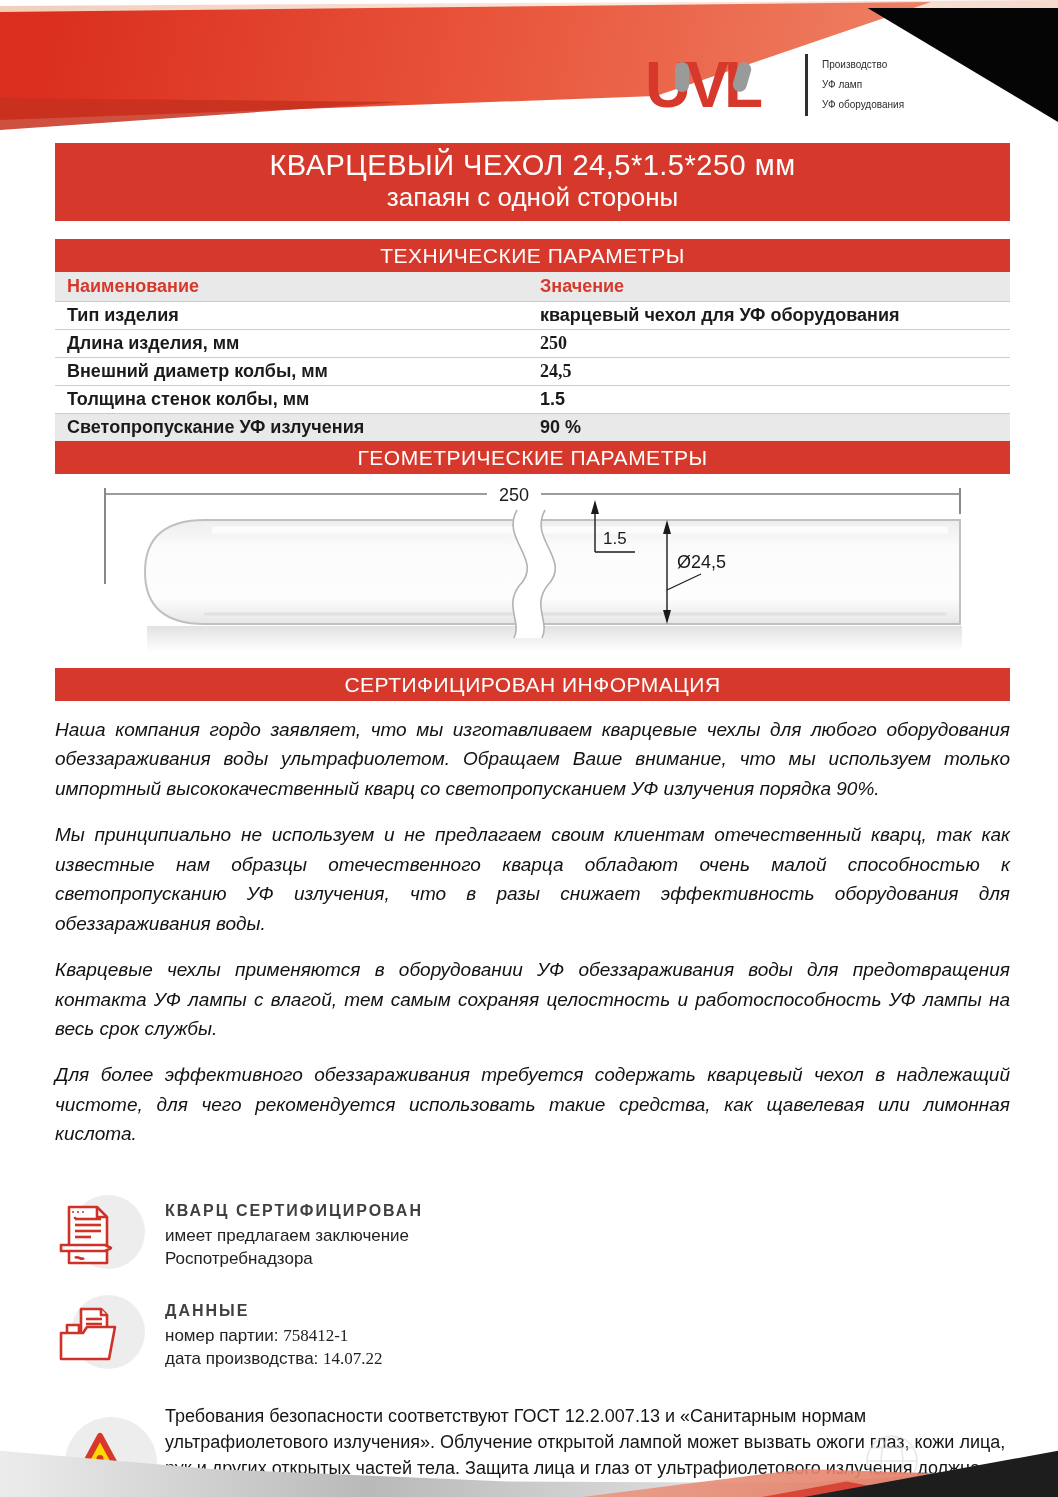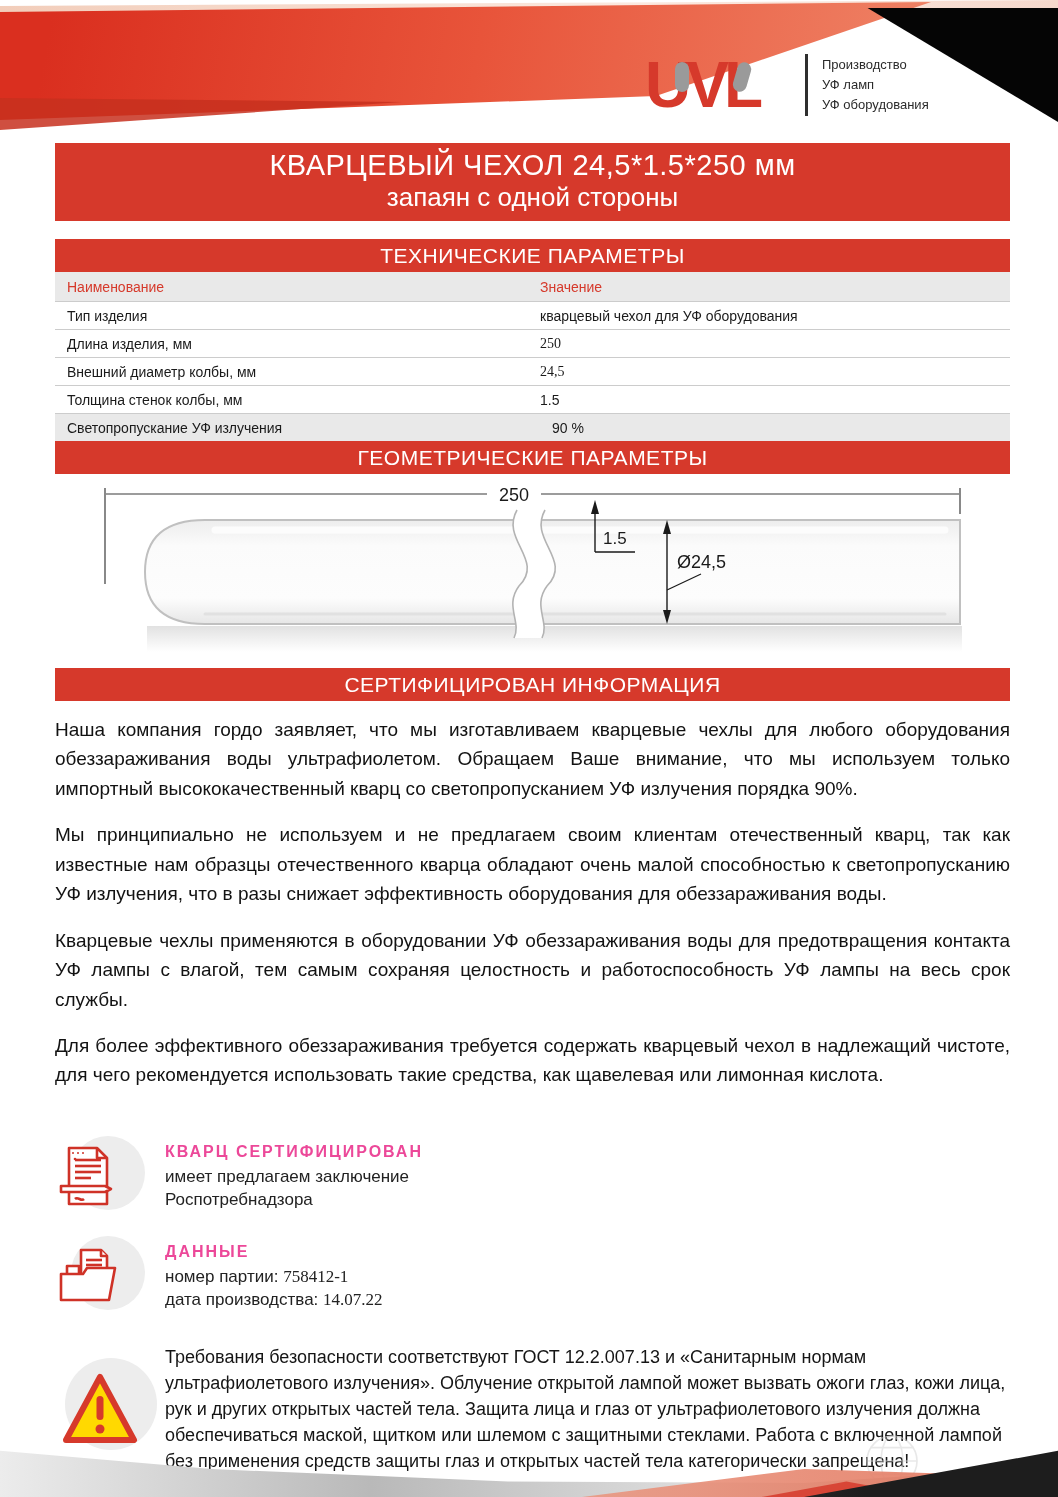--- a/index.html
+++ b/index.html
@@ -12,53 +12,53 @@
   .hero-shape{position:absolute;inset:0;}
   .hero-salmon{background:linear-gradient(90deg,#f2cdba,#fbe9e0 60%,#f6d9cd);
                clip-path:polygon(0 6px,100% 0,100% 15px,0 34px);}
   .hero-red{background:linear-gradient(100deg,#da2f1f 5%,#e8543a 45%,#ef8568 90%);
             clip-path:polygon(0 12px,88% 2px,62% 96px,0 120px);}
   .hero-red2{background:#c7301f;clip-path:polygon(0 98px,38% 102px,0 130px);opacity:.85;}
   .hero-black{background:linear-gradient(225deg,#050505 25%,#8d8d8d 75%,#c9c9c9);
               clip-path:polygon(82% 8px,100% 8px,100% 122px);}
   .logo-block{position:absolute;left:645px;top:50px;display:flex;align-items:center;}
   .logo-divider{width:3px;height:62px;background:#2f2f2f;margin:0 14px 0 10px;}
-  .logo-tagline{font-size:13px;line-height:20px;color:#2b2b2b;}
+  .logo-tagline{font-size:10px;line-height:20px;color:#2b2b2b;}
 
   
   .band{background:#d6392b;color:#fff;text-align:center;}
   .title-band{margin-top:3px;padding:6px 0 9px;}
   .title-line1{font-size:29px;line-height:33px;letter-spacing:.5px;}
   .title-line2{font-size:26px;line-height:30px;}
   .section-band{height:33px;line-height:33px;font-size:21px;letter-spacing:.5px;}
   .tech-band{margin-top:18px;}
 
   
   .trow{display:grid;grid-template-columns:485px 1fr;align-items:center;height:27px;
-        border-bottom:1px solid #ccc;font-size:14px;color:#1a1a1a;background:#fff;}
+        border-bottom:1px solid #ccc;font-size:18px;color:#1a1a1a;background:#fff;font-weight:bold;}
   .trow .c1{padding-left:12px;}
   .trow.head{background:#e9e9e9;color:#d6392b;height:29px;}
-  .trow.shaded{background:#e9e9e9;border-bottom:none;gap:12px;}
+  .trow.shaded{background:#e9e9e9;border-bottom:none;}
   .serif{font-family:"Liberation Serif","DejaVu Serif",serif;}
 
   
   .drawing{position:relative;height:194px;}
 
   
   .paras{margin-top:14px;font-size:19px;line-height:1.55;color:#121212;text-align:justify;}
-  .paras p{margin:0 0 17px;}
+  .paras p{margin:0 0 17px;font-style:italic;}
 
   
   .features{margin-top:44px;}
   .feature{display:flex;align-items:flex-start;margin-bottom:14px;min-height:86px;}
   .icon-stage{position:relative;width:110px;height:86px;flex:none;}
   .icon-circle{position:absolute;left:16px;top:2px;width:74px;height:74px;border-radius:50%;background:#ededed;}
   .icon-svg{position:absolute;left:2px;top:10px;}
   .feature-text{padding-top:6px;font-size:17px;line-height:23px;color:#222;}
-  .feature-title{font-weight:bold;font-size:16px;letter-spacing:2px;color:#ec4899;margin-bottom:2px;}
+  .feature-title{font-weight:bold;font-size:16px;letter-spacing:2px;color:#404040;margin-bottom:2px;}
 
   
   .warning{display:flex;align-items:center;margin-top:22px;}
   .warn-stage{position:relative;width:110px;height:100px;flex:none;}
   .warn-circle{position:absolute;left:10px;top:0;width:92px;height:92px;border-radius:50%;background:#ededed;}
   .warn-svg{position:absolute;left:6px;top:14px;}
   .warning-text{font-size:18px;line-height:1.45;color:#151515;padding-top:2px;}
 
   
   .foot-deco{position:absolute;left:0;bottom:0;width:1058px;height:70px;pointer-events:none;}

